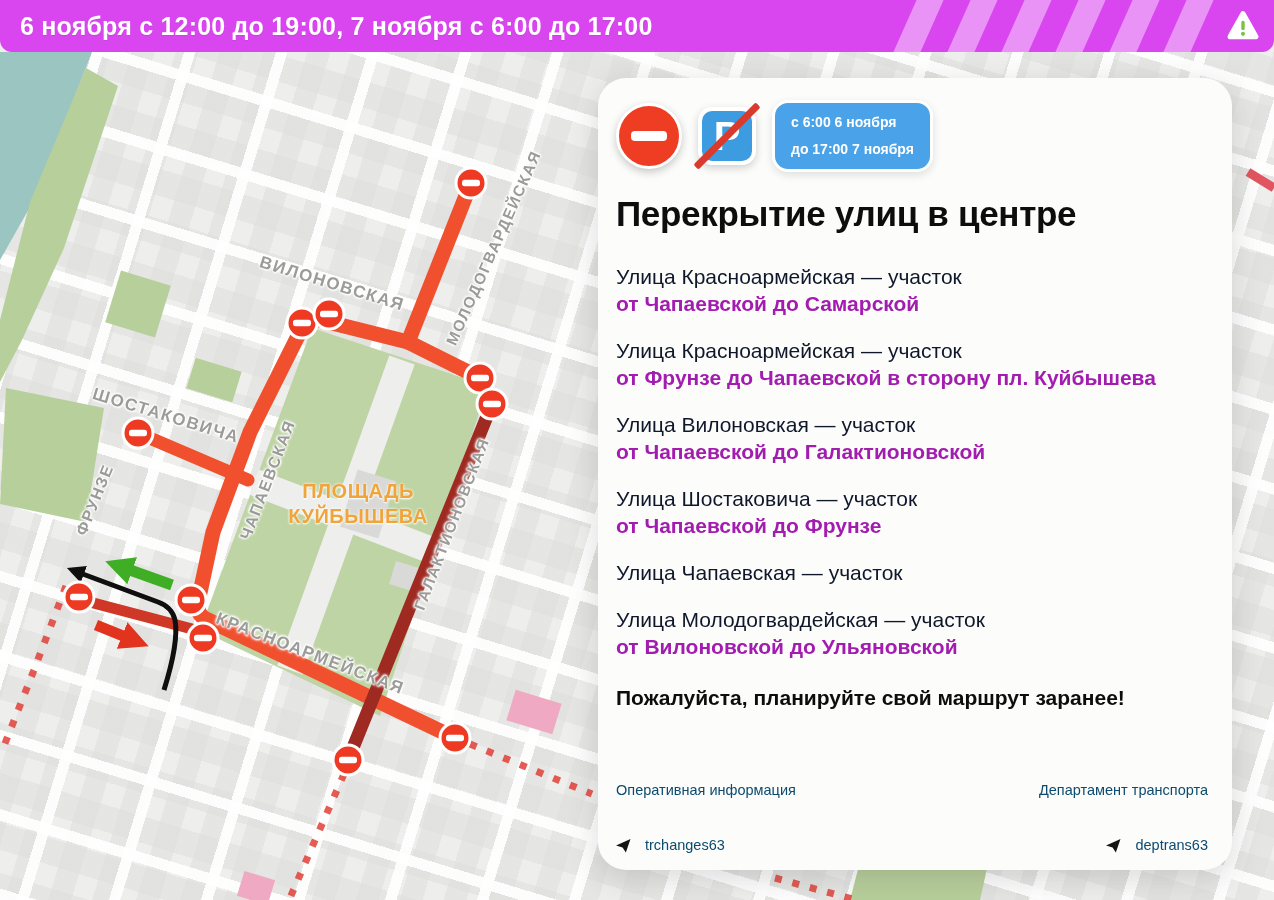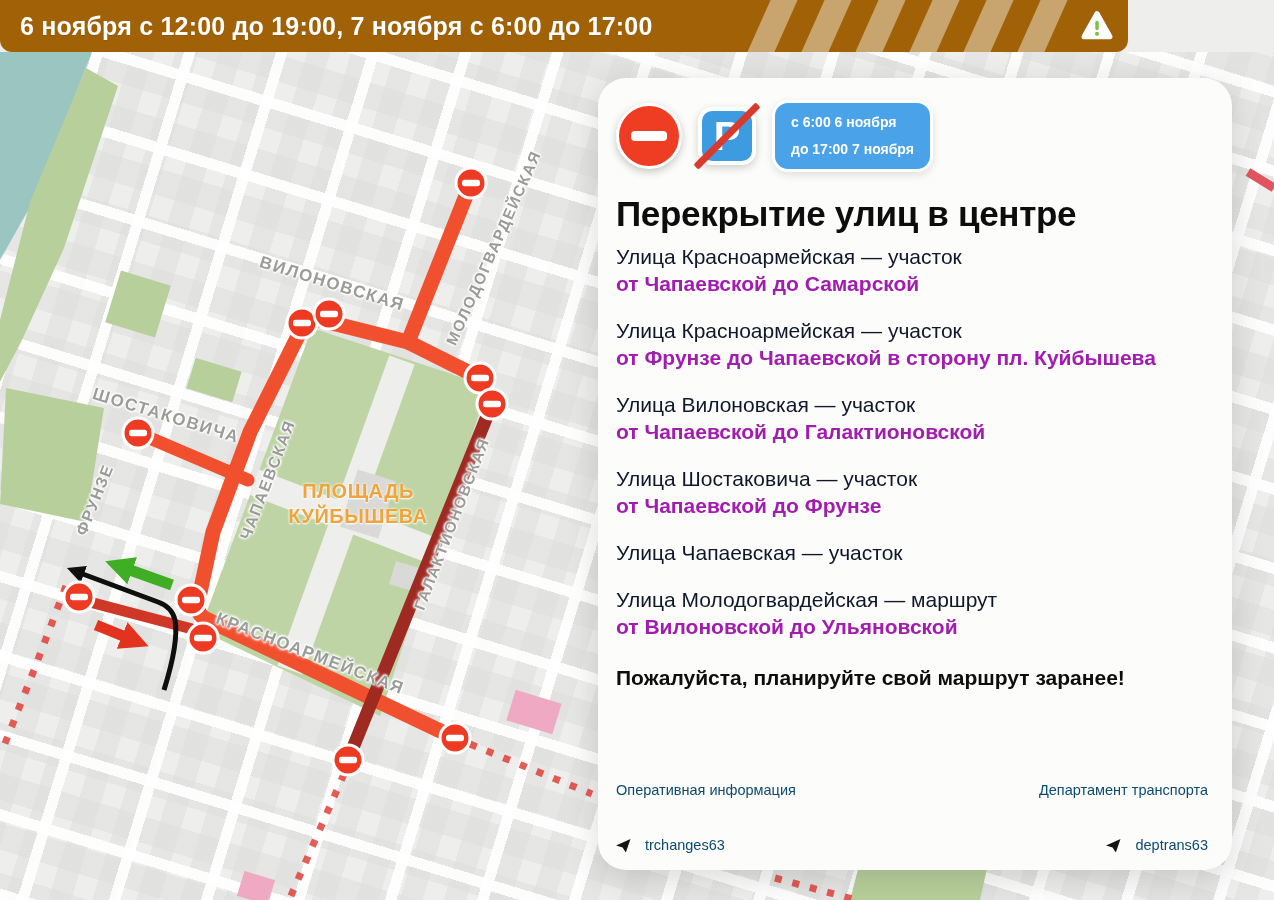--- a/index.html
+++ b/index.html
@@ -1,20 +1,20 @@
 <!DOCTYPE html>
 <html><head>
 <meta charset="utf-8">
 <style>
   html,body{margin:0;padding:0;}
   body{font-family:"Liberation Sans", sans-serif; -webkit-font-smoothing:antialiased;}
   #stage{position:relative;width:1274px;height:900px;overflow:hidden;background:#eeeeec;}
 
   
-  .header{position:absolute;left:0;top:0;width:1128px;height:52px;background:#a16207;
+  .header{position:absolute;left:0;top:0;width:1274px;height:52px;background:#d946ef;
           border-radius:0 0 12px 12px;z-index:30;display:flex;align-items:center;}
   .header-text{color:#fff;font-weight:bold;font-size:25px;padding-left:20px;letter-spacing:.2px;
                text-shadow:0 1px 1px rgba(0,0,0,.08);white-space:nowrap;}
   .stripes{position:absolute;top:0;bottom:0;right:72px;display:flex;gap:27px;align-items:stretch;}
   .stripe{width:27px;background:rgba(255,255,255,.42);transform:skewX(-24deg);}
   .warn{position:absolute;right:14px;top:9px;width:34px;height:34px;}
 
   
   .map{position:absolute;left:0;top:52px;width:1274px;height:848px;
        background-color:#eeeeec;
@@ -41,21 +41,21 @@
   .noentry-big .bar{position:absolute;left:50%;top:50%;width:36px;height:10px;border-radius:4px;
         background:#fff;transform:translate(-50%,-50%);}
   .nopark{width:58px;height:58px;border-radius:14px;background:#fff;position:relative;flex:0 0 auto;
         box-shadow:0 3px 8px rgba(0,0,0,.18);}
   .nopark .inner{position:absolute;inset:4px;background:#3d9ce0;border-radius:10px;
         display:flex;align-items:center;justify-content:center;color:#fff;font-weight:bold;font-size:40px;}
   .nopark .slash{position:absolute;left:50%;top:50%;width:7px;height:88px;background:#d93a2e;border-radius:2px;
         transform:translate(-50%,-50%) rotate(45deg);}
   .badge{background:#4aa2e9;border:3px solid #fff;border-radius:16px;color:#fff;font-weight:bold;
         font-size:14px;line-height:27px;padding:6px 16px;box-shadow:0 3px 8px rgba(0,0,0,.12);white-space:nowrap;}
-  .card h1{margin:0 0 10px 0;font-size:35px;letter-spacing:-.3px;color:#0d0d0d;font-weight:bold;}
+  .card h1{margin:0 0 30px 0;font-size:35px;letter-spacing:-.3px;color:#0d0d0d;font-weight:bold;}
   .intro{font-size:20.5px;line-height:27px;color:#141414;margin-bottom:26px;}
   .closure{margin-bottom:21px;}
   .closure .street{font-size:21px;line-height:26px;color:#0f172a;}
   .closure .section{font-size:21px;line-height:27px;color:#a21caf;font-weight:bold;}
   .closing{font-size:21px;font-weight:bold;color:#0d0d0d;margin-top:26px;}
   .card-footer{position:absolute;left:18px;right:24px;bottom:14px;display:flex;
         justify-content:space-between;align-items:flex-end;font-size:14.5px;color:#0c4a6e;}
   .cf-col{line-height:21px;}
   .cf-col.right{text-align:center;}
   .handle{display:flex;align-items:center;gap:14px;margin-top:34px;}
@@ -211,21 +211,21 @@
       <div class="section">от Чапаевской до Галактионовской</div>
     </div>
     <div class="closure">
       <div class="street">Улица Шостаковича — участок</div>
       <div class="section">от Чапаевской до Фрунзе</div>
     </div>
     <div class="closure">
       <div class="street">Улица Чапаевская — участок</div>
     </div>
     <div class="closure">
-      <div class="street">Улица Молодогвардейская — маршрут</div>
+      <div class="street">Улица Молодогвардейская — участок</div>
       <div class="section">от Вилоновской до Ульяновской</div>
     </div>
 
     <div class="closing">Пожалуйста, планируйте свой маршрут заранее!</div>
 
     <div class="card-footer">
       <div class="cf-col">
         <div>Оперативная информация</div>
         <div class="handle">
           <svg class="plane" viewBox="0 0 16 15">

